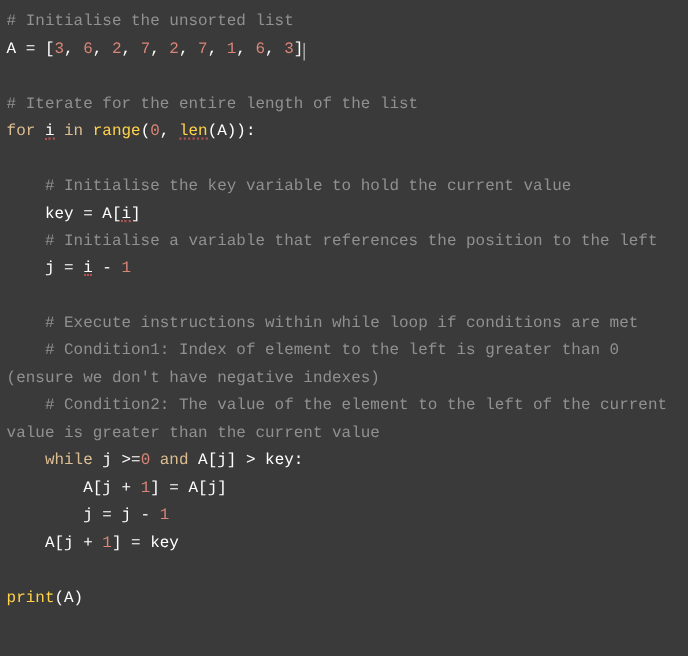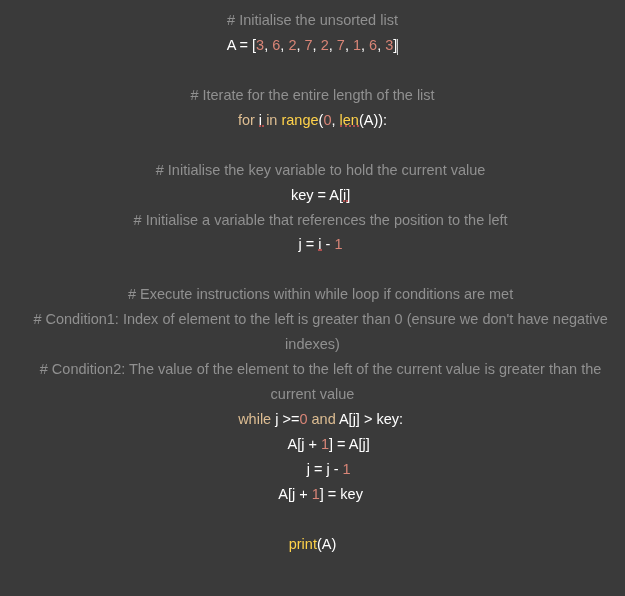--- a/index.html
+++ b/index.html
@@ -15,22 +15,21 @@
     font-size: 14.5px;
     line-height: 1.72;
     color: #fdfdfd;
     padding: 8px 6px;
     box-sizing: border-box;
   }
   pre {
     margin: 0;
     white-space: pre-wrap;
     word-wrap: break-word;
-    font-family: Liberation Sans, sans-serif;
-    text-align: center;
+    font-family: Liberation Mono, monospace;
   }
   .cm  { color: #909090; }   
   .id  { color: #ffffff; }   
   .num { color: #d98577; }   
   .kw  { color: #ddbd92; }   
   .fn  { color: #ffd24a; }   
   .sq  { position: relative; }
   .sq::after {
     content: "";
     position: absolute;

